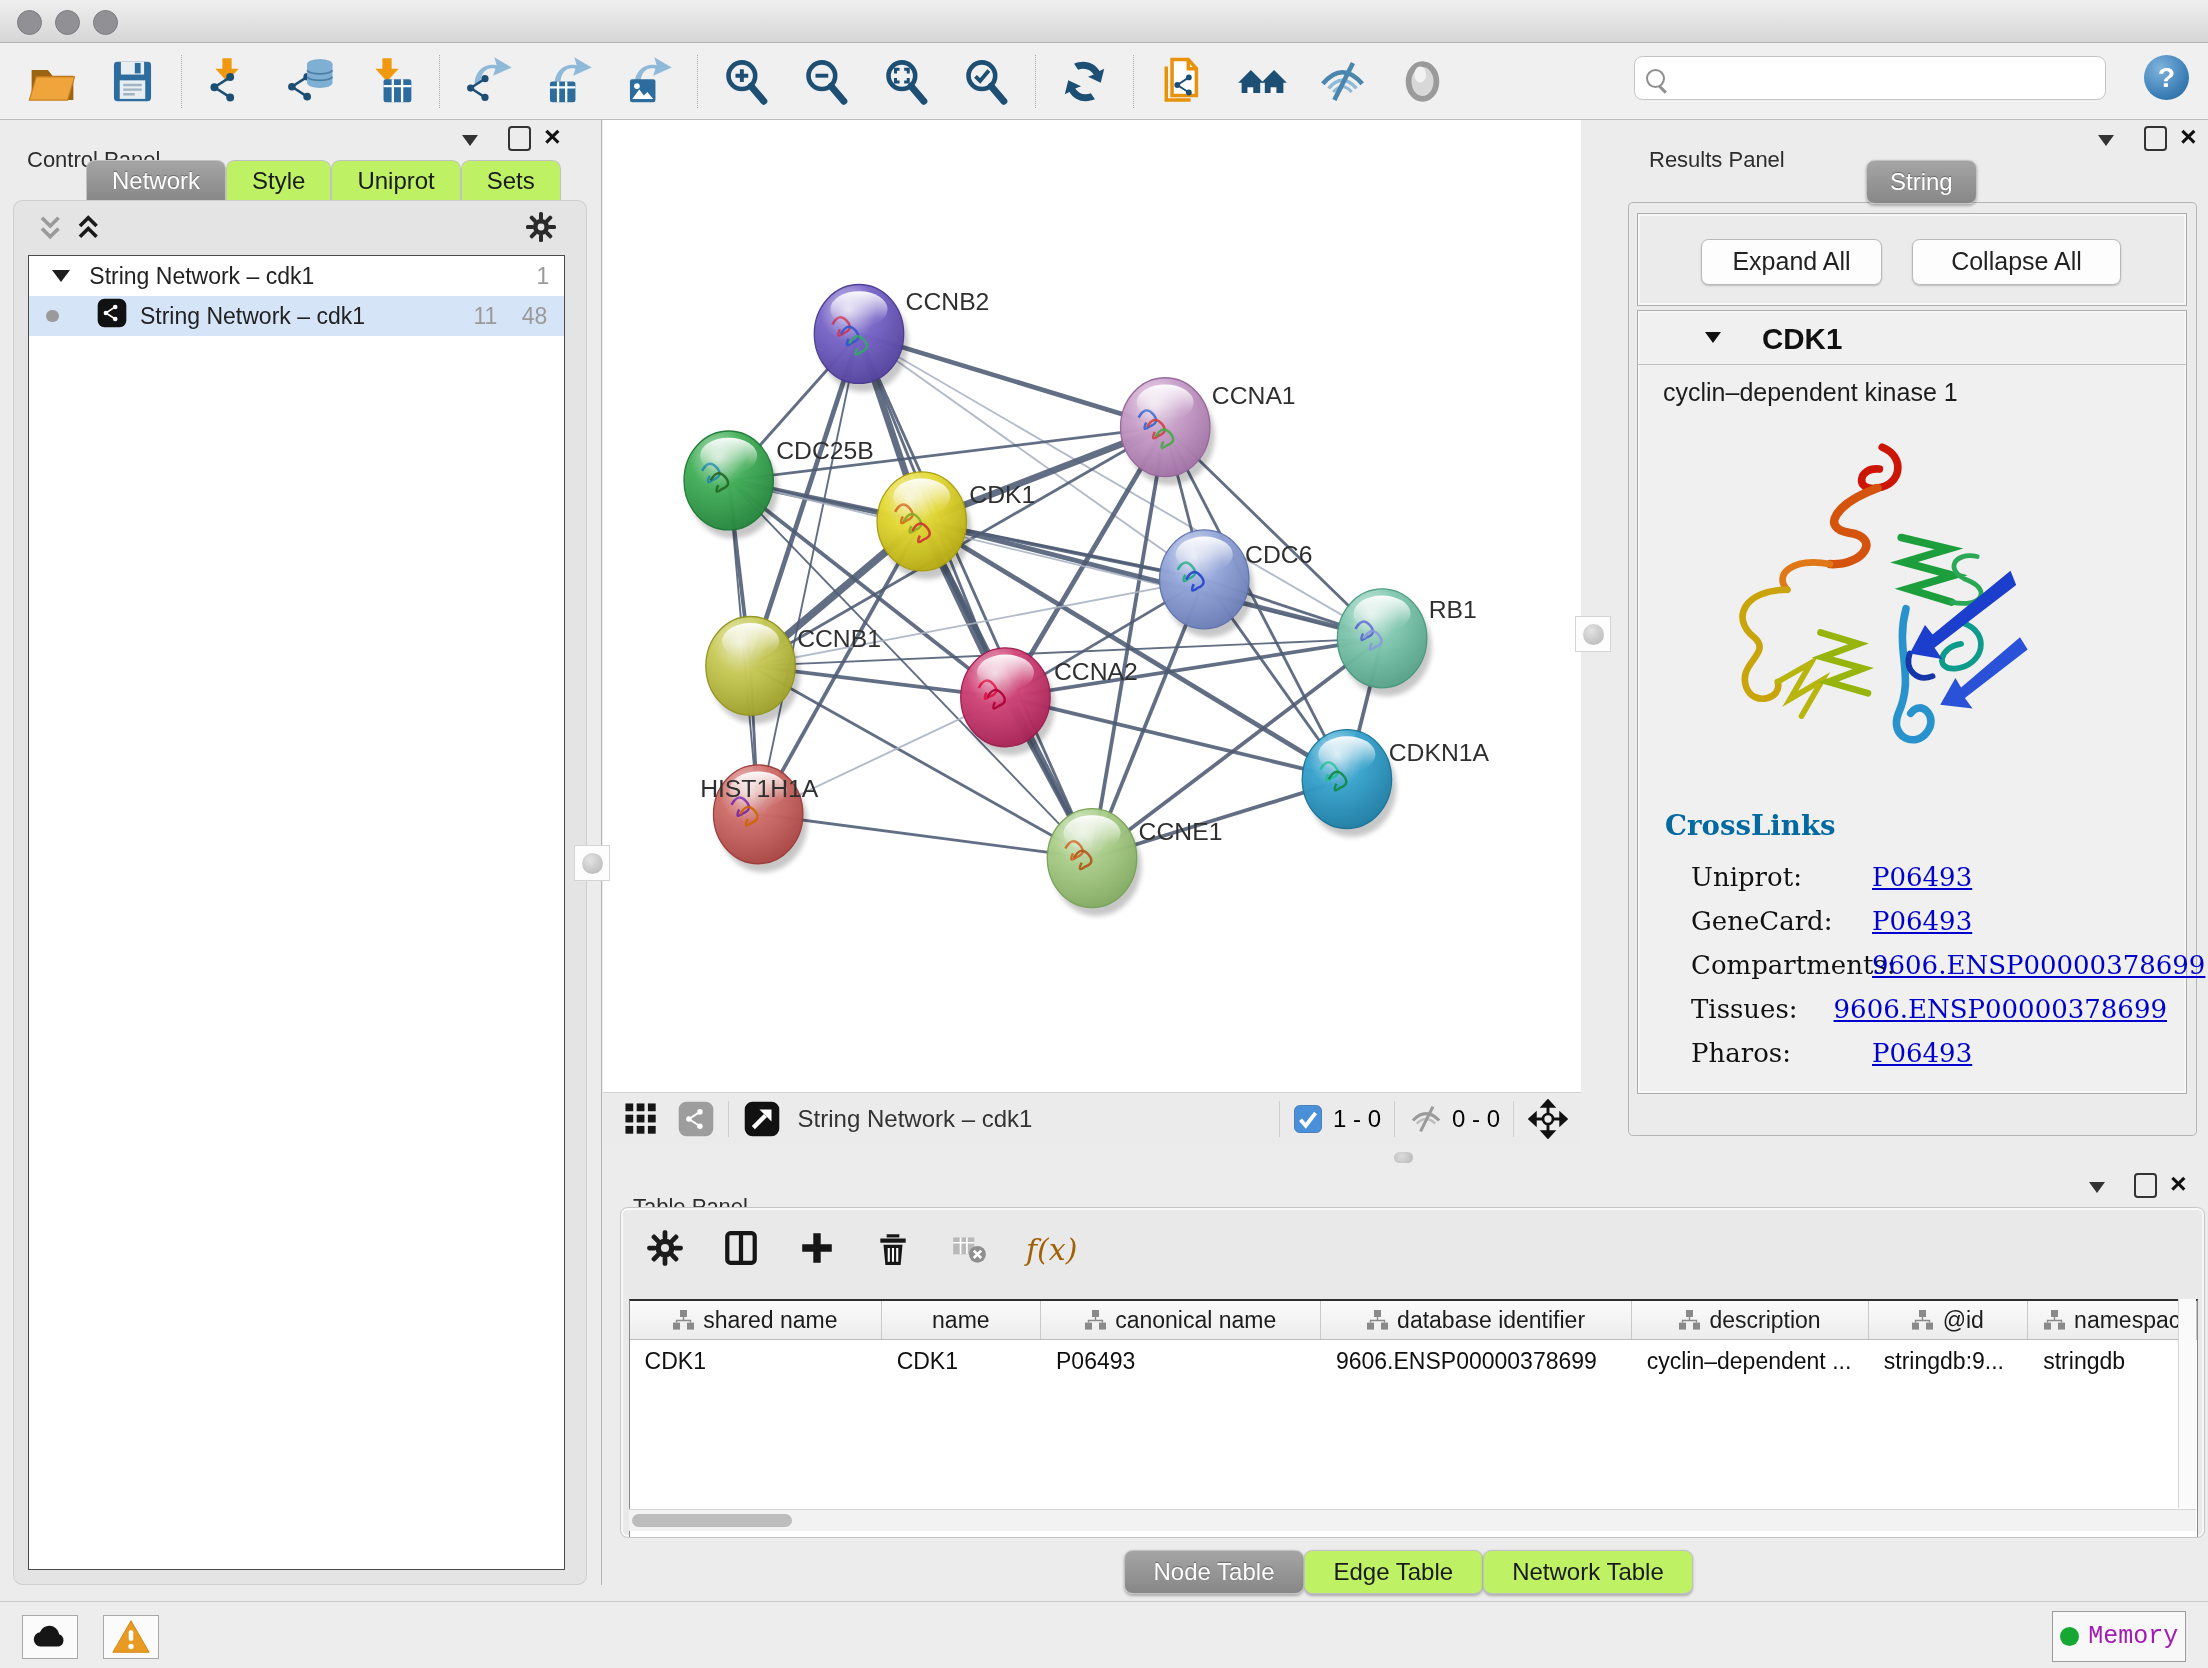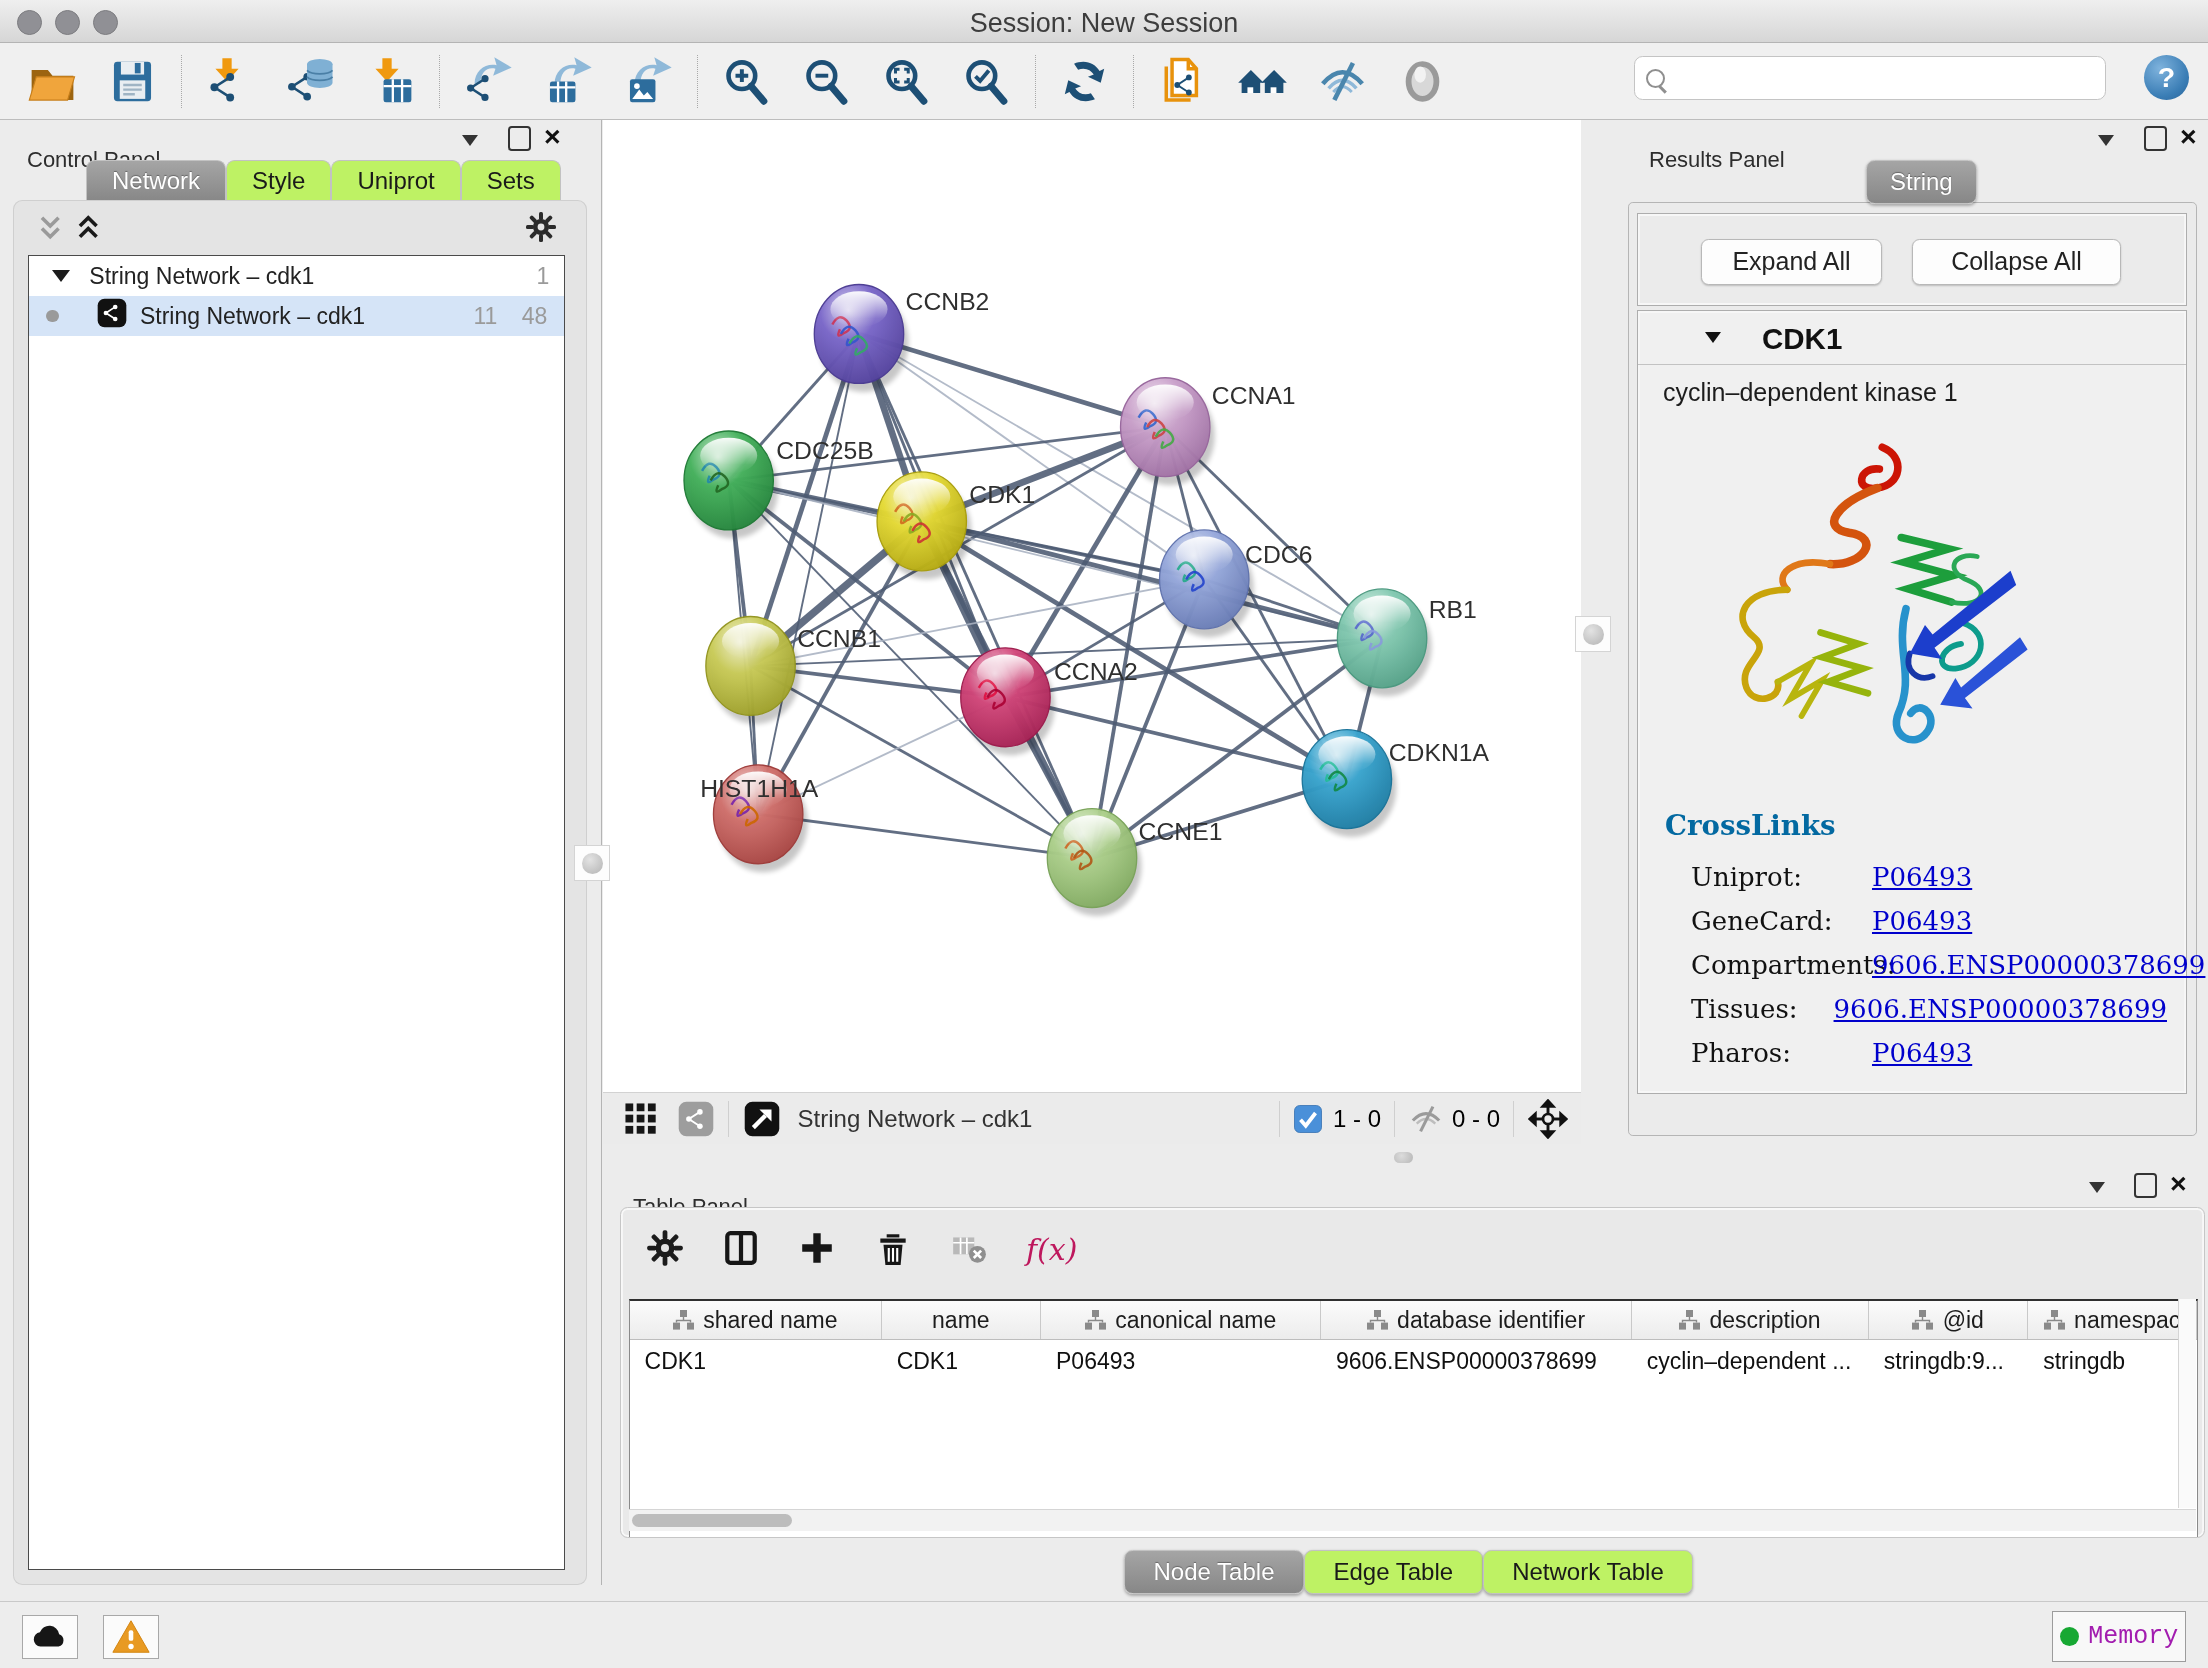--- a/index.html
+++ b/index.html
@@ -88,21 +88,21 @@
   .xl-link{color:#0000cc;text-decoration:underline;}
   #rp-scrollstrip{position:absolute;left:7.6px;top:898px;width:548px;height:17px;border-top:1.9px solid #bcbcbc;background:#ededed;}
   #rp-scrollstrip .nub{position:absolute;left:61px;top:1.9px;width:53px;height:11.4px;background:#fbfbfb;border:1px solid #cfcfcf;}
   
   #table-panel{left:603px;top:1171px;width:1605px;height:430px;background:#ececec;}
   #tp-head{position:absolute;left:0;top:1.9px;width:100%;height:34px;}
   #tp-box{position:absolute;left:17px;top:36px;width:1583px;height:329px;background:#e9e9e9;
     border:1px solid #c6c6c6;border-radius:7.6px;box-shadow:0 0 0 1.9px #f8f8f8 inset;}
   #tp-toolbar{position:absolute;left:25px;top:11.4px;height:61px;display:flex;align-items:center;gap:38px;}
   #tp-toolbar svg{width:38px;height:38px;}
-  .fx{font-family:"DejaVu Serif",serif;font-style:italic;font-size:30px;color:#be185d;}
+  .fx{font-family:"DejaVu Serif",serif;font-style:italic;font-size:30px;color:#a16207;}
   #tp-table{position:absolute;left:7.6px;top:91px;width:1567px;height:236px;background:#fff;
     border-top:2.9px solid #2f2f2f;border-left:1.9px solid #8a8a8a;border-right:1.9px solid #8a8a8a;overflow:hidden;}
   #tp-header{display:flex;height:38px;background:linear-gradient(#fbfbfb,#ececec);border-bottom:1px solid #bdbdbd;}
   .th{display:flex;align-items:center;justify-content:center;gap:9.5px;font-size:23px;color:#1c1c1c;
     border-right:1px solid #c9c9c9;box-sizing:border-box;overflow:hidden;white-space:nowrap;}
   .tr{display:flex;height:42px;}
   .td{display:flex;align-items:center;font-size:23px;color:#101010;padding-left:15px;box-sizing:border-box;
     overflow:hidden;white-space:nowrap;}
   #tp-hscroll{position:absolute;left:7.6px;top:301px;width:1567px;height:21px;background:#f2f2f2;border-top:1px solid #d5d5d5;}
   #tp-hscroll .thumb{position:absolute;left:3.8px;top:3.8px;width:160px;height:13.3px;border-radius:6.7px;background:#bdbdbd;}
@@ -120,21 +120,20 @@
 </style>
 </head>
 <body>
 
 <div id="app">
 
   <div id="titlebar" class="abs">
     <div class="tlight" style="left:17px"></div>
     <div class="tlight" style="left:55px"></div>
     <div class="tlight" style="left:93px"></div>
-    <div id="win-title">Session: New Session</div>
   </div>
 
   <div id="toolbar" class="abs">
       <div class="tgroup">
         <div class="tbtn">
           <svg viewBox="0 0 44 44">
             <path fill="#9c6410" d="M4 12h14l4 5h18v21H4z"></path>
             <path fill="#f0a53c" stroke="#c77f1a" d="M8 18h33l-6 20H2z"></path>
           </svg>
         </div>

